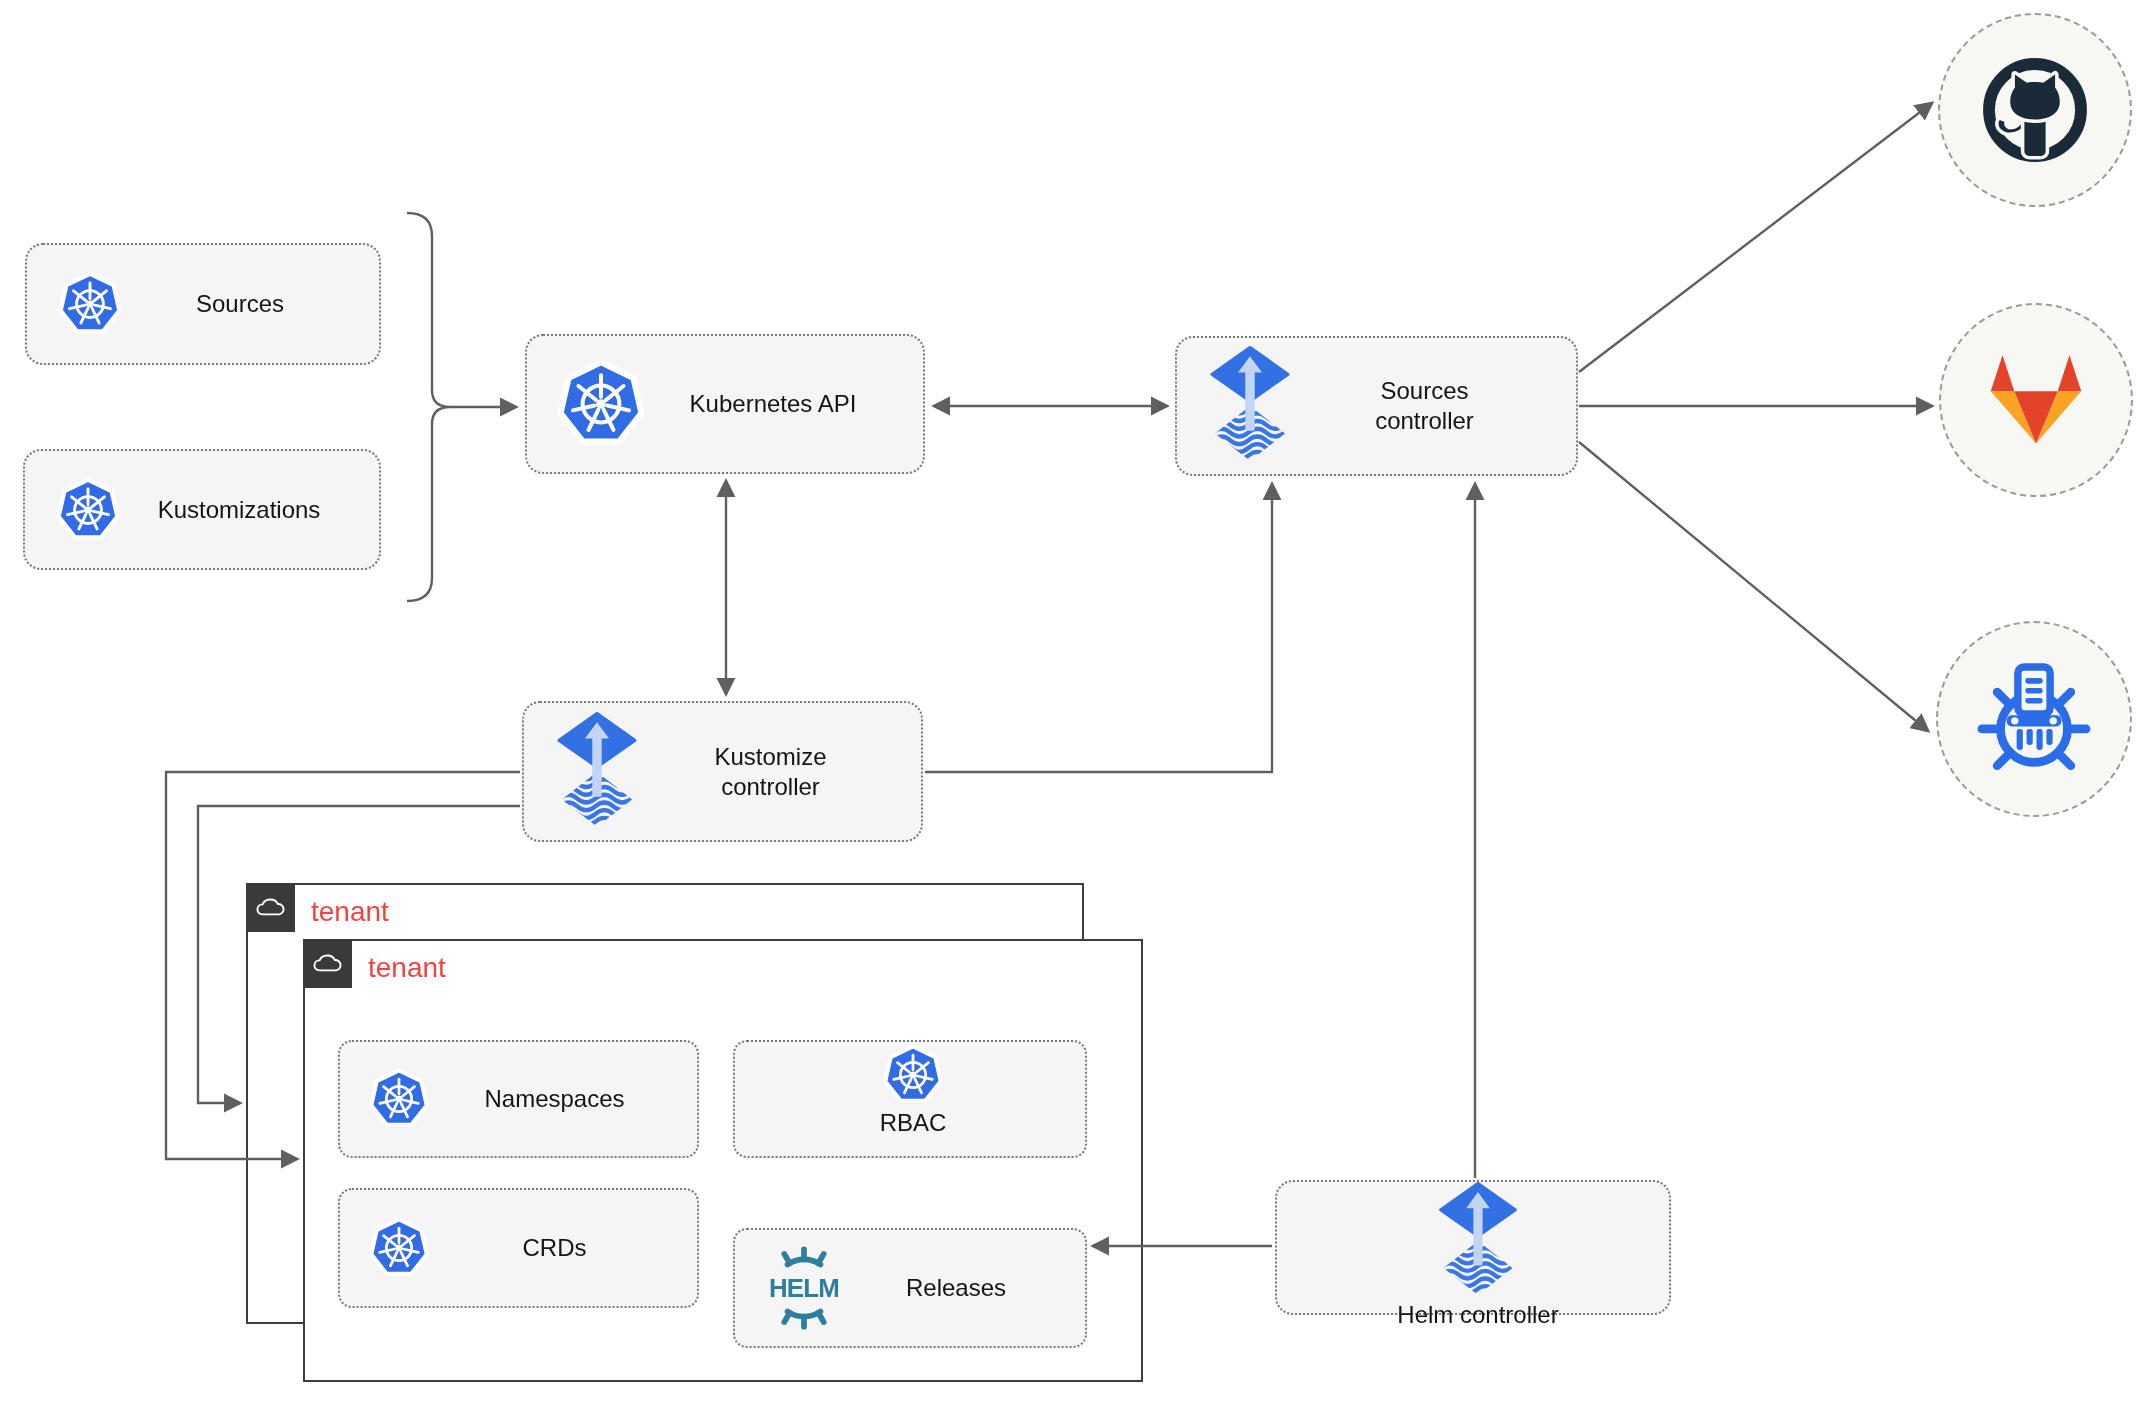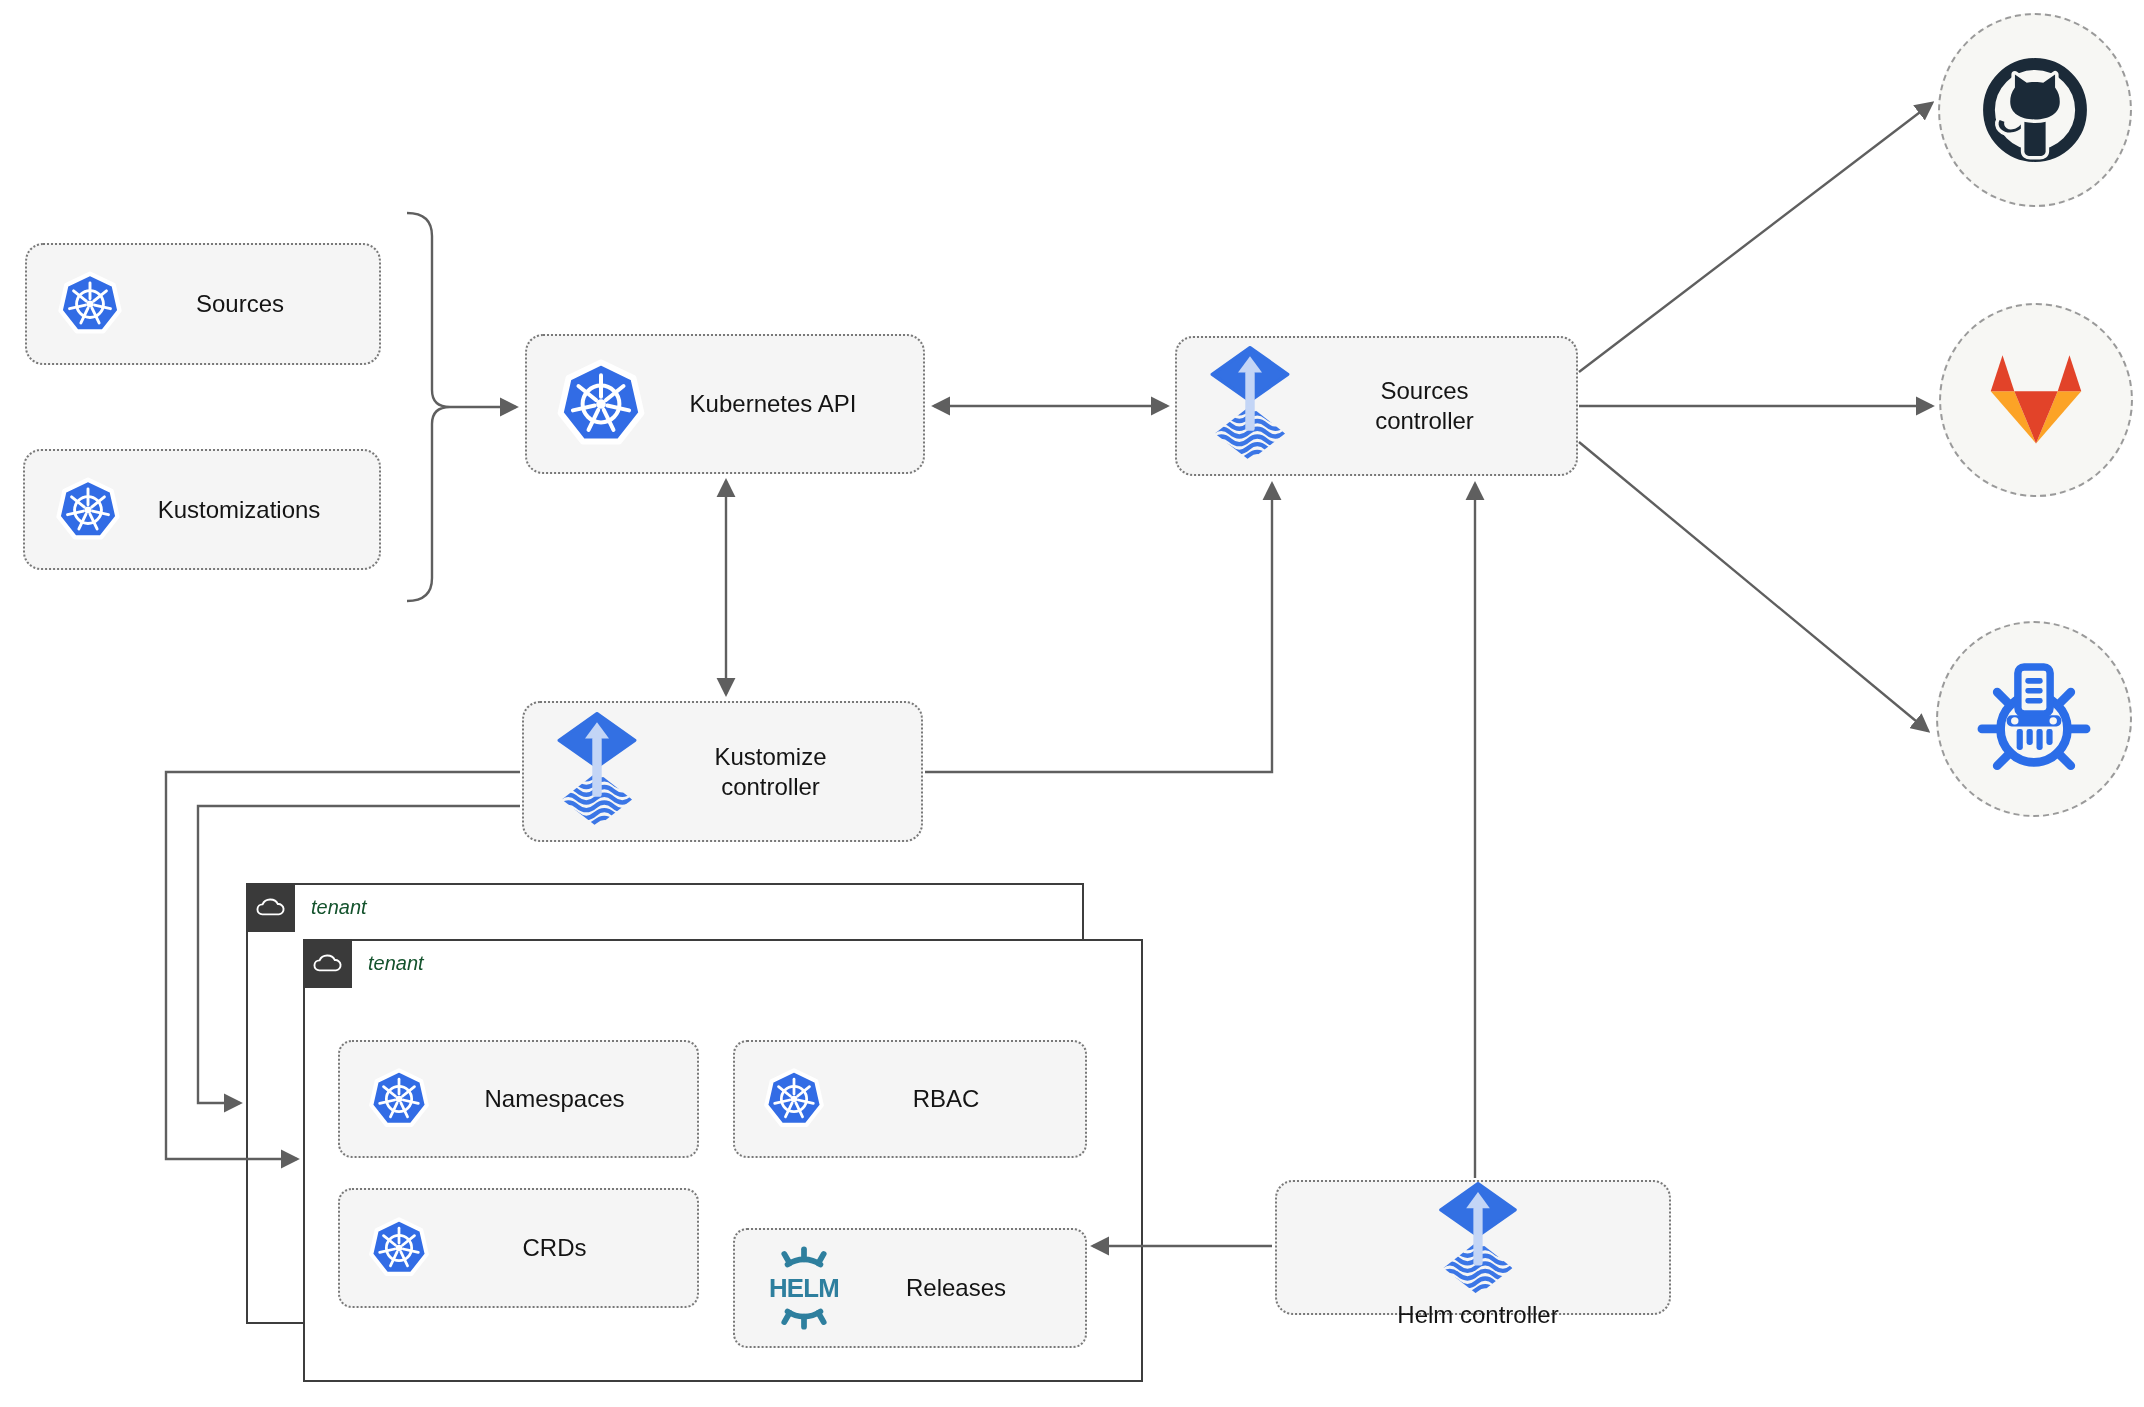--- a/index.html
+++ b/index.html
@@ -20,26 +20,26 @@
   #n-source-ctrl    {left:1175px;top:336px;  width:403px; height:140px; padding:0 20px 0 30px;}
   #n-kustomize-ctrl {left:522px; top:701px;  width:401px; height:141px; padding:0 20px 0 30px;}
   #n-helm-ctrl      {left:1275px;top:1180px; width:396px; height:135px; padding:0 20px 0 30px;flex-direction:column;}
 
   
   .tenant{position:absolute;background:#ffffff;border:2.5px solid #3d3d3d;box-sizing:border-box;}
   #tenant-outer{left:246px;top:883px;width:838px;height:441px;z-index:1;}
   #tenant-inner{left:303px;top:939px;width:840px;height:443px;z-index:2;}
   .tenant-tab{position:absolute;left:-2.5px;top:-2.5px;width:49px;height:49px;background:#3a3a3a;
               display:flex;align-items:center;justify-content:center;}
-  .tenant-label{position:absolute;left:63px;top:11px;font-size:20px;color:#14532d;font-style:italic;}
+  .tenant-label{position:absolute;left:63px;top:11px;font-size:28px;color:#ef4444;}
 
   
   .mini{z-index:3;border-radius:14px;}
   #n-namespaces{left:338px;top:1040px;width:361px;height:118px;padding:0 20px 0 26px;}
-  #n-rbac      {left:733px;top:1040px;width:354px;height:118px;padding:0 20px 0 26px;}
+  #n-rbac      {left:733px;top:1040px;width:354px;height:118px;padding:0 20px 0 26px;flex-direction:column;}
   #n-crds      {left:338px;top:1188px;width:361px;height:120px;padding:0 20px 0 26px;}
   #n-releases  {left:733px;top:1228px;width:354px;height:120px;padding:0 20px 0 26px;}
 
   
   .endpoint{position:absolute;border:2.5px dashed #9a9a9a;border-radius:50%;background:#f7f7f4;
             display:flex;align-items:center;justify-content:center;box-sizing:border-box;}
   #ep-github  {left:1938px;top:13px;  width:194px;height:194px;}
   #ep-gitlab  {left:1939px;top:303px; width:194px;height:194px;}
   #ep-registry{left:1936px;top:621px; width:196px;height:196px;}
 

